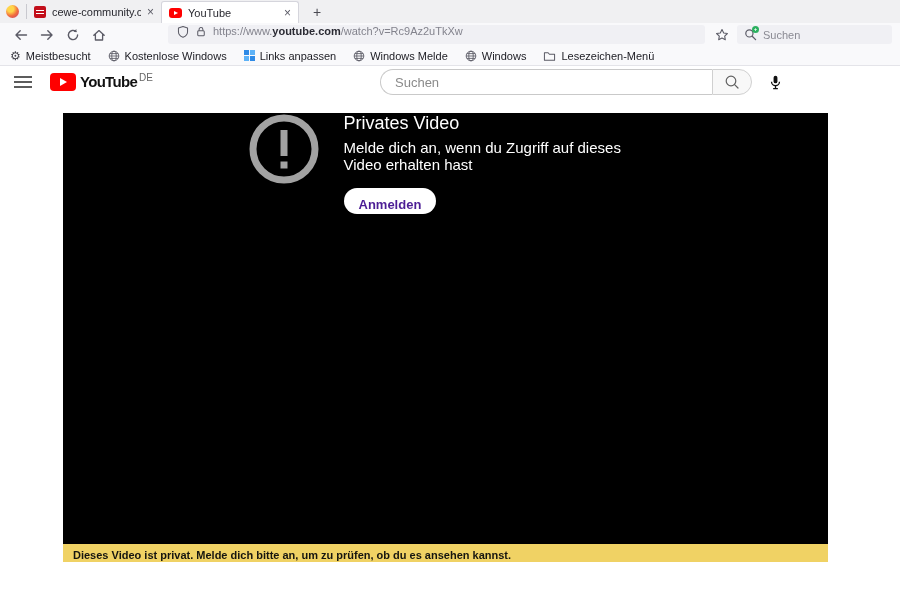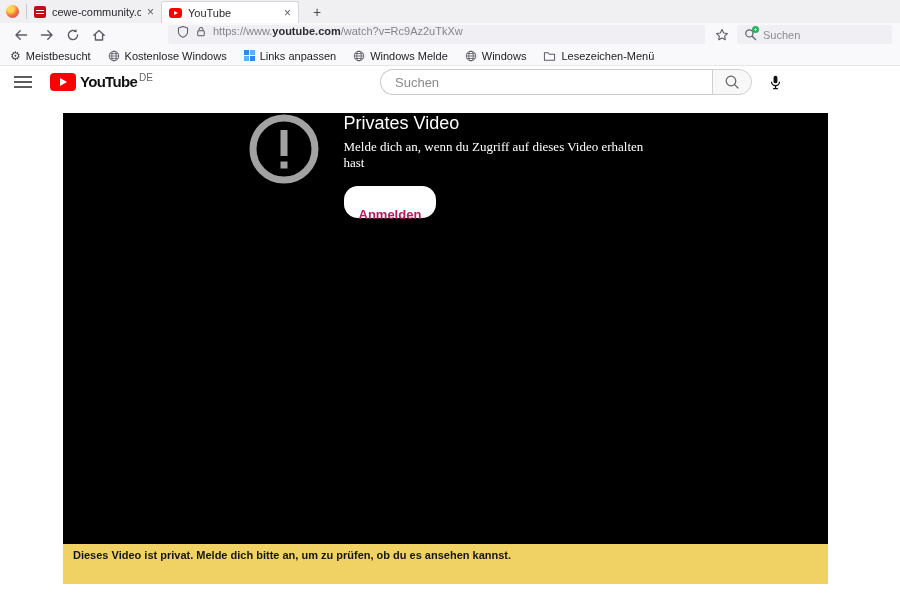--- a/index.html
+++ b/index.html
@@ -62,26 +62,26 @@
   .yt-search-input::placeholder { color:#8a8a8a; }
   .yt-search-btn { width:40px; height:26px; background:#f8f8f8; border:1px solid #d0d0d0; border-radius:0 13px 13px 0;
                    display:flex; align-items:center; justify-content:center; }
   .yt-mic { margin-left:16px; display:flex; align-items:center; }
 
   
   .video { margin:15px 0 0 63px; width:765px; height:431px; background:#000;
            display:flex; justify-content:center; gap:24px; }
   .msg-text { max-width:300px; }
   .msg-title { color:#fff; font-size:18px; font-weight:normal; }
-  .msg-sub { color:#fff; font-size:13px; margin-top:5px;font-family:Liberation Serif, serif; }
-  .signin-btn { margin-top:15px; display:inline-block; background:#fff; color:#be185d; font-size:13px; font-weight:bold;
-                height:26px; line-height:26px; padding:16px 15px; border-radius:14px; border:none; font-family:"Liberation Sans",sans-serif; }
-
-  
-  .banner { margin-left:63px; width:765px; height:40px; background:#f0d264;
+  .msg-sub { color:#fff; font-size:15px; margin-top:5px; }
+  .signin-btn { margin-top:15px; display:inline-block; background:#fff; color:#4c1d95; font-size:13px; font-weight:bold;
+                height:26px; line-height:26px; padding:4px 15px; border-radius:14px; border:none; font-family:"Liberation Sans",sans-serif; }
+
+  
+  .banner { margin-left:63px; width:765px; height:18px; background:#f0d264;
             font-size:11px; font-weight:bold; color:#15150f; line-height:22px; padding-left:10px; }
 
   svg { display:block; }
 </style>
 </head>
 <body>
 
 <div class="stage">
 
   <div class="tabbar">

